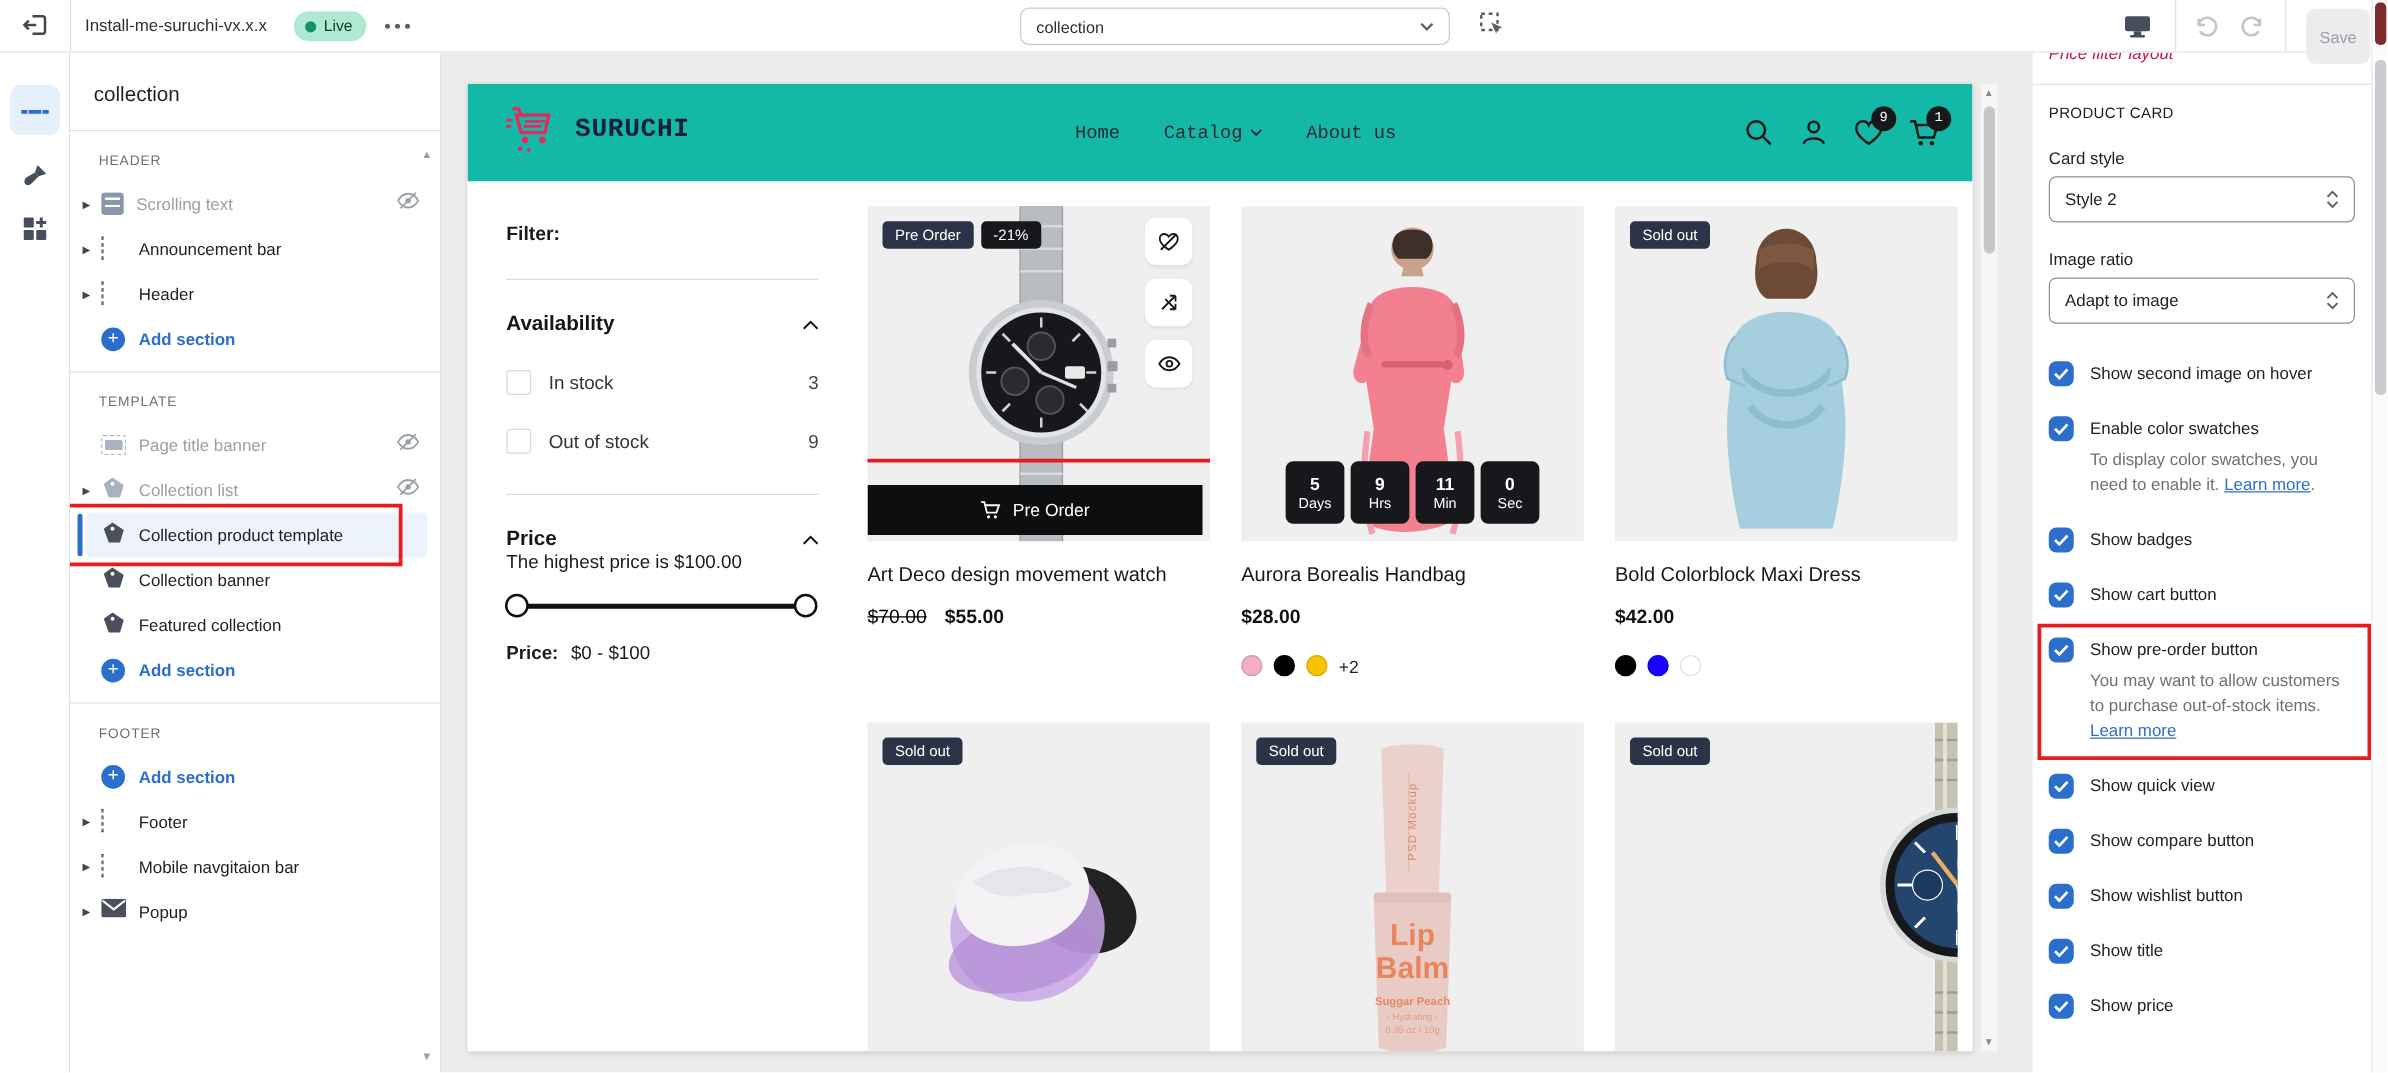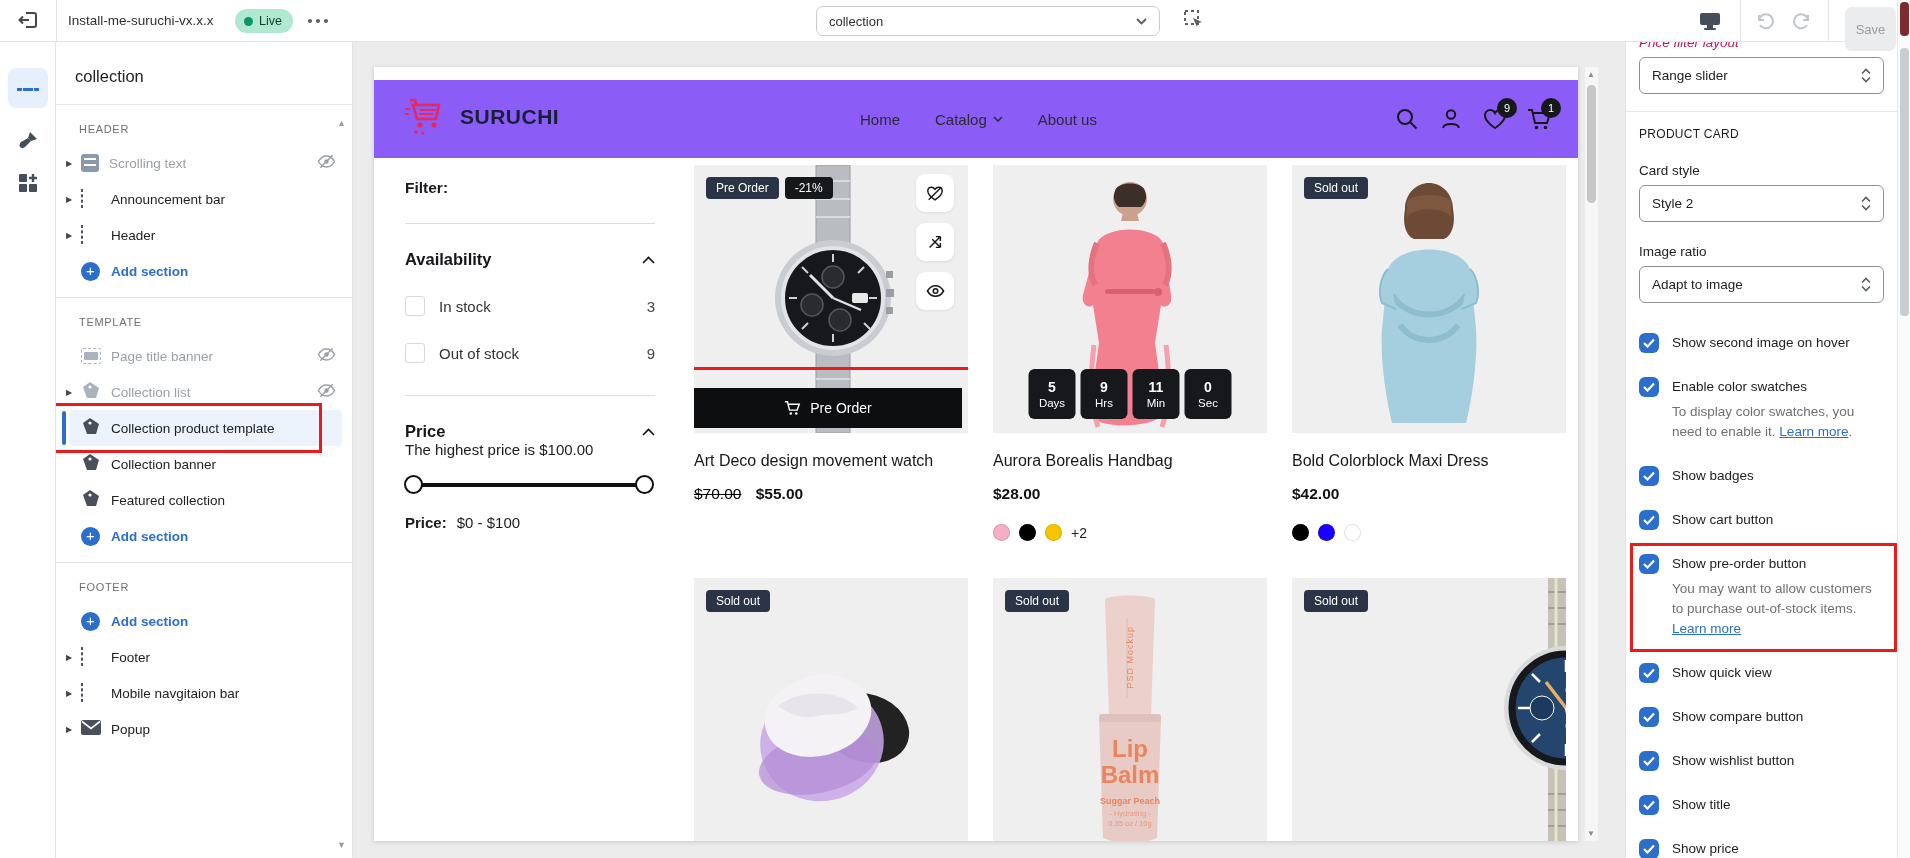--- a/index.html
+++ b/index.html
@@ -76,21 +76,21 @@
 
   
   .preview { position:absolute; left:353px; top:42px; width:1272px; bottom:0; background:#ececec; }
   .canvas { position:absolute; left:21px; top:25px; width:1204px; height:774px; background:#fff;
             box-shadow:0 1px 5px rgba(0,0,0,.15); overflow:hidden; }
   .pv-scroll { position:absolute; left:1232px; top:25px; width:13px; height:774px; background:#f6f6f6; }
   .pv-scroll .thumb { position:absolute; left:2px; width:9px; top:18px; height:118px; background:#c6c6c6; border-radius:5px; }
   .pv-scroll .a { position:absolute; left:2px; font-size:8px; color:#8a8a8a; }
 
   
-  .store-header { position:absolute; left:0; top:13px; right:0; height:78px; background:#8b5cf6; }
+  .store-header { position:absolute; left:0; top:0; right:0; height:78px; background:#14b8a6;font-family:Liberation Mono, monospace; }
   .brand { position:absolute; left:29px; top:17px; display:flex; align-items:center; gap:10px; }
   .brand-name { font-size:21px; font-weight:bold; letter-spacing:.5px; color:#172039; }
   .store-nav { position:absolute; left:486px; top:0; bottom:0; display:flex; align-items:center; gap:35px; }
   .nav-link { font-size:15px; color:#2b2b33; display:flex; align-items:center; gap:6px; cursor:pointer; }
   .store-icons { position:absolute; right:25px; top:0; bottom:0; display:flex; align-items:center; gap:16px; }
   .sicon { position:relative; width:28px; height:28px; display:flex; align-items:center; justify-content:center; cursor:pointer; }
   .sbadge { position:absolute; top:-7px; right:-8px; width:20px; height:20px; border-radius:50%; background:#17181c;
             color:#fff; font-size:11px; display:flex; align-items:center; justify-content:center; }
 
   
@@ -684,27 +684,20 @@
 
   <div class="pv-scroll">
     <span class="a" style="top:3px">▲</span>
     <div class="thumb"></div>
     <span class="a" style="bottom:3px">▼</span>
   </div>
 </div>
 
 <div class="settings">
   <div class="clip-label">Price filter layout</div>
-  <div class="sel">
-    <span>Range slider</span>
-    <svg width="10" height="15" viewBox="0 0 10 15">
-        <path d="M1 5.5L5 1.5l4 4" fill="none" stroke="#5c5f62" stroke-width="1.6"></path>
-        <path d="M1 9.5l4 4 4-4" fill="none" stroke="#5c5f62" stroke-width="1.6"></path>
-      </svg>
-  </div>
   <div class="s-div"></div>
   <div class="s-sec">PRODUCT CARD</div>
 
   <div class="s-lab">Card style</div>
   <div class="sel">
     <span>Style 2</span>
     <svg width="10" height="15" viewBox="0 0 10 15">
         <path d="M1 5.5L5 1.5l4 4" fill="none" stroke="#5c5f62" stroke-width="1.6"></path>
         <path d="M1 9.5l4 4 4-4" fill="none" stroke="#5c5f62" stroke-width="1.6"></path>
       </svg>

